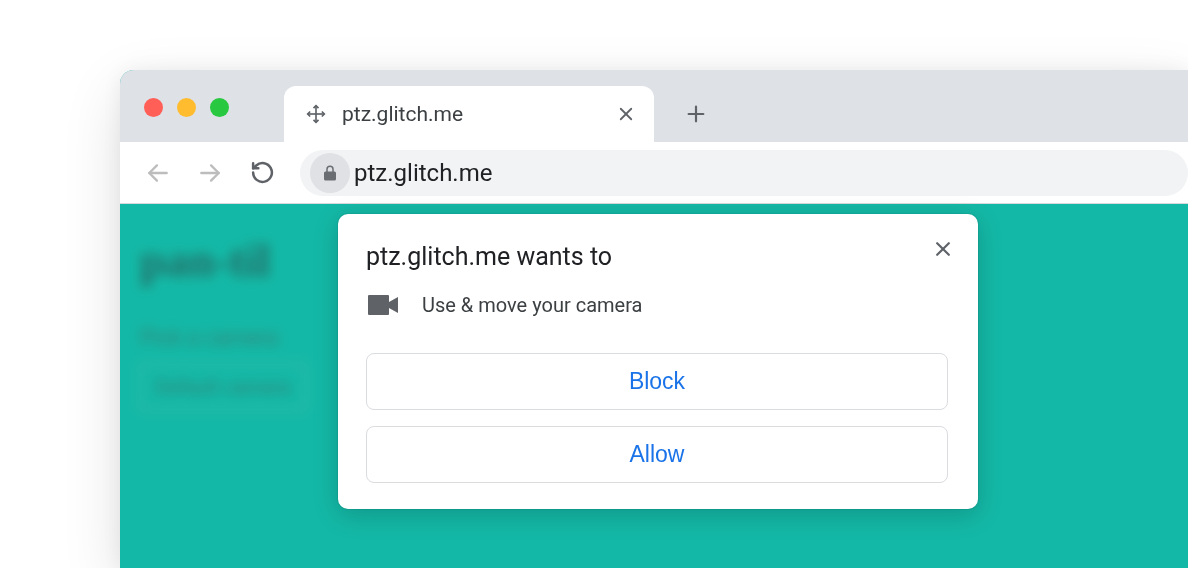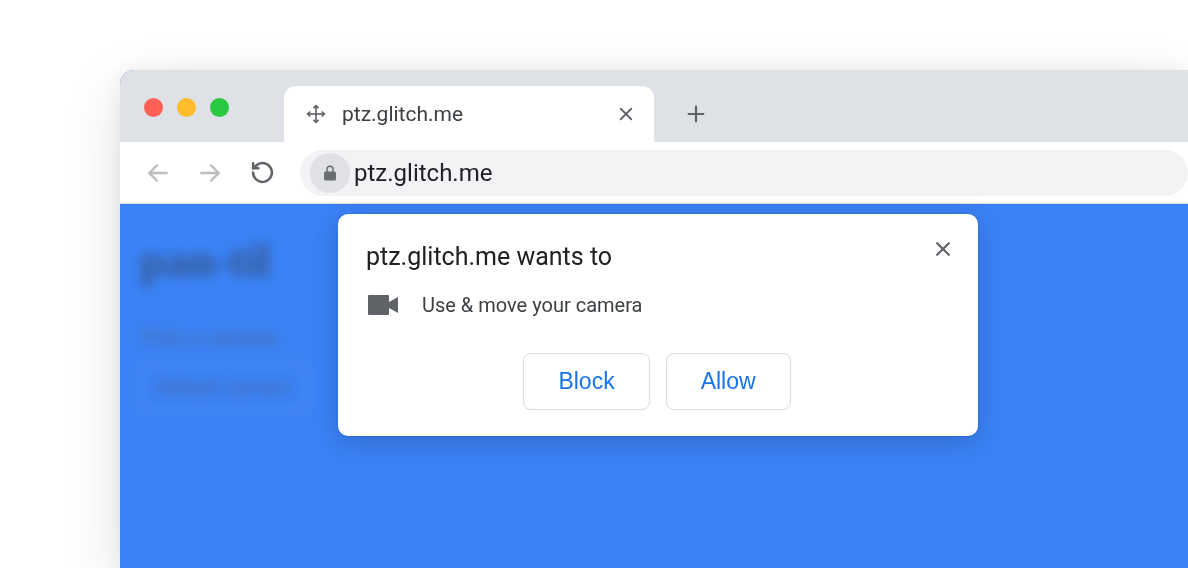--- a/index.html
+++ b/index.html
@@ -5,21 +5,21 @@
     * { box-sizing: border-box; margin: 0; padding: 0; }
     html, body { width: 1188px; height: 568px; font-family: -apple-system, BlinkMacSystemFont, "Segoe UI", Roboto, sans-serif; background: #fff; overflow: hidden; }
     
     .window-wrap {
       position: absolute;
       top: 70px;
       left: 120px;
       right: 0;
       bottom: 0;
       border-top-left-radius: 14px;
-      background: #3b82f6;
+      background: #14b8a6;
       box-shadow: 0 20px 60px rgba(0,0,0,0.12), 0 0px 20px rgba(0,0,0,0.06);
       overflow: visible;
     }
     
     
     .tabstrip {
       height: 72px;
       background: #dee1e6;
       border-top-left-radius: 14px;
       display: flex;
@@ -182,22 +182,23 @@
     .perm-icon {
       width: 30px; height: 22px;
       color: #5f6368;
     }
     .perm-text {
       font-size: 20px;
       color: #3c4043;
     }
     .perm-buttons {
       display: flex;
-      justify-content: center;
+      justify-content: flex-start;
       gap: 16px;
+      flex-direction: column;
     }
     .perm-btn {
       border: 1px solid #dadce0;
       background: #fff;
       color: #1a73e8;
       font-size: 23px;
       padding: 14px 34px;
       border-radius: 8px;
       cursor: pointer;
     }

